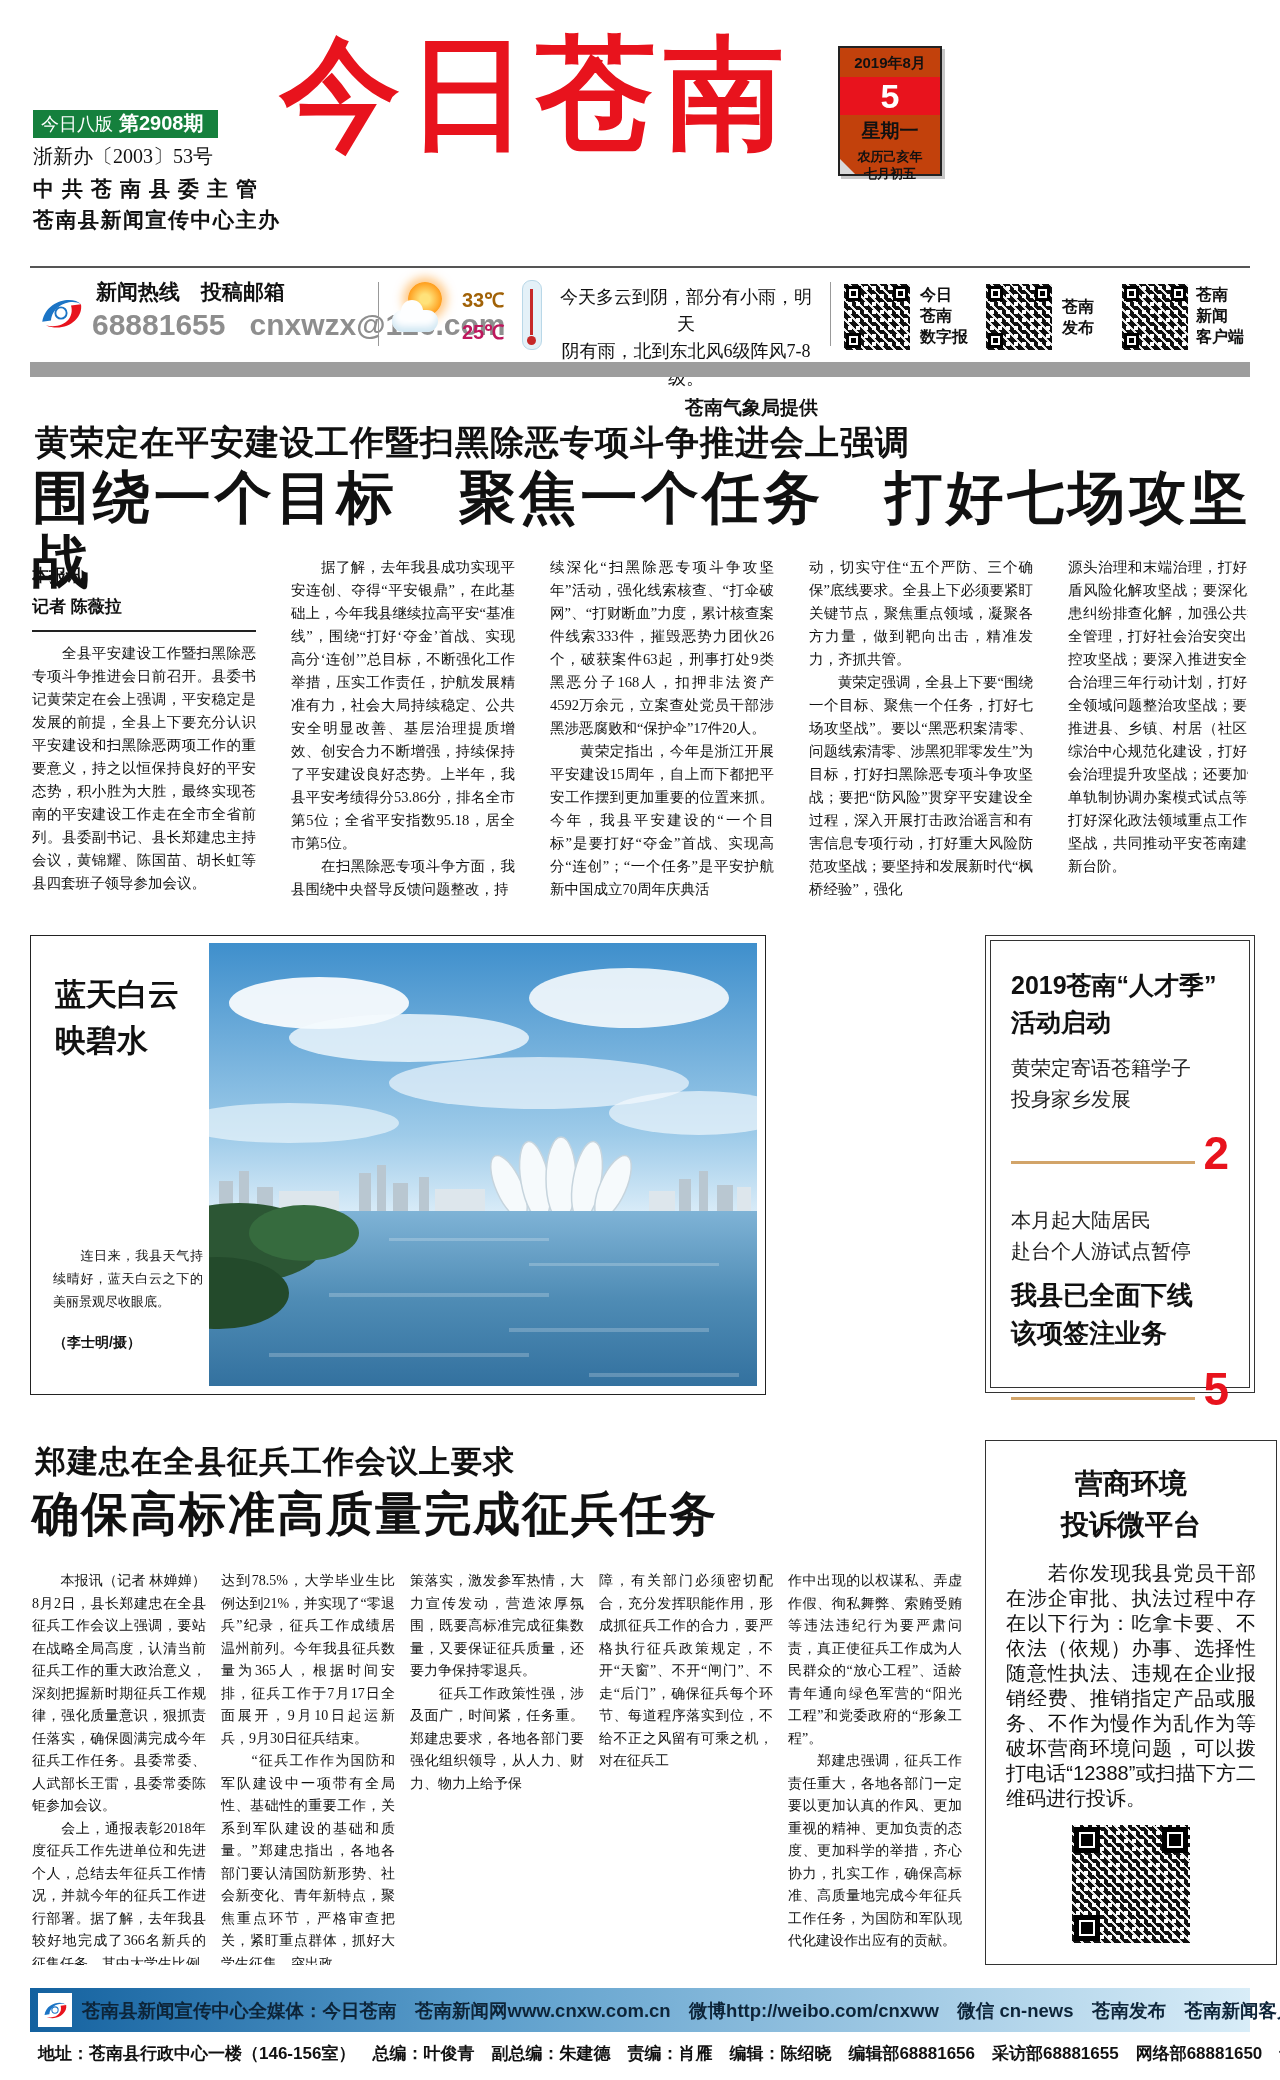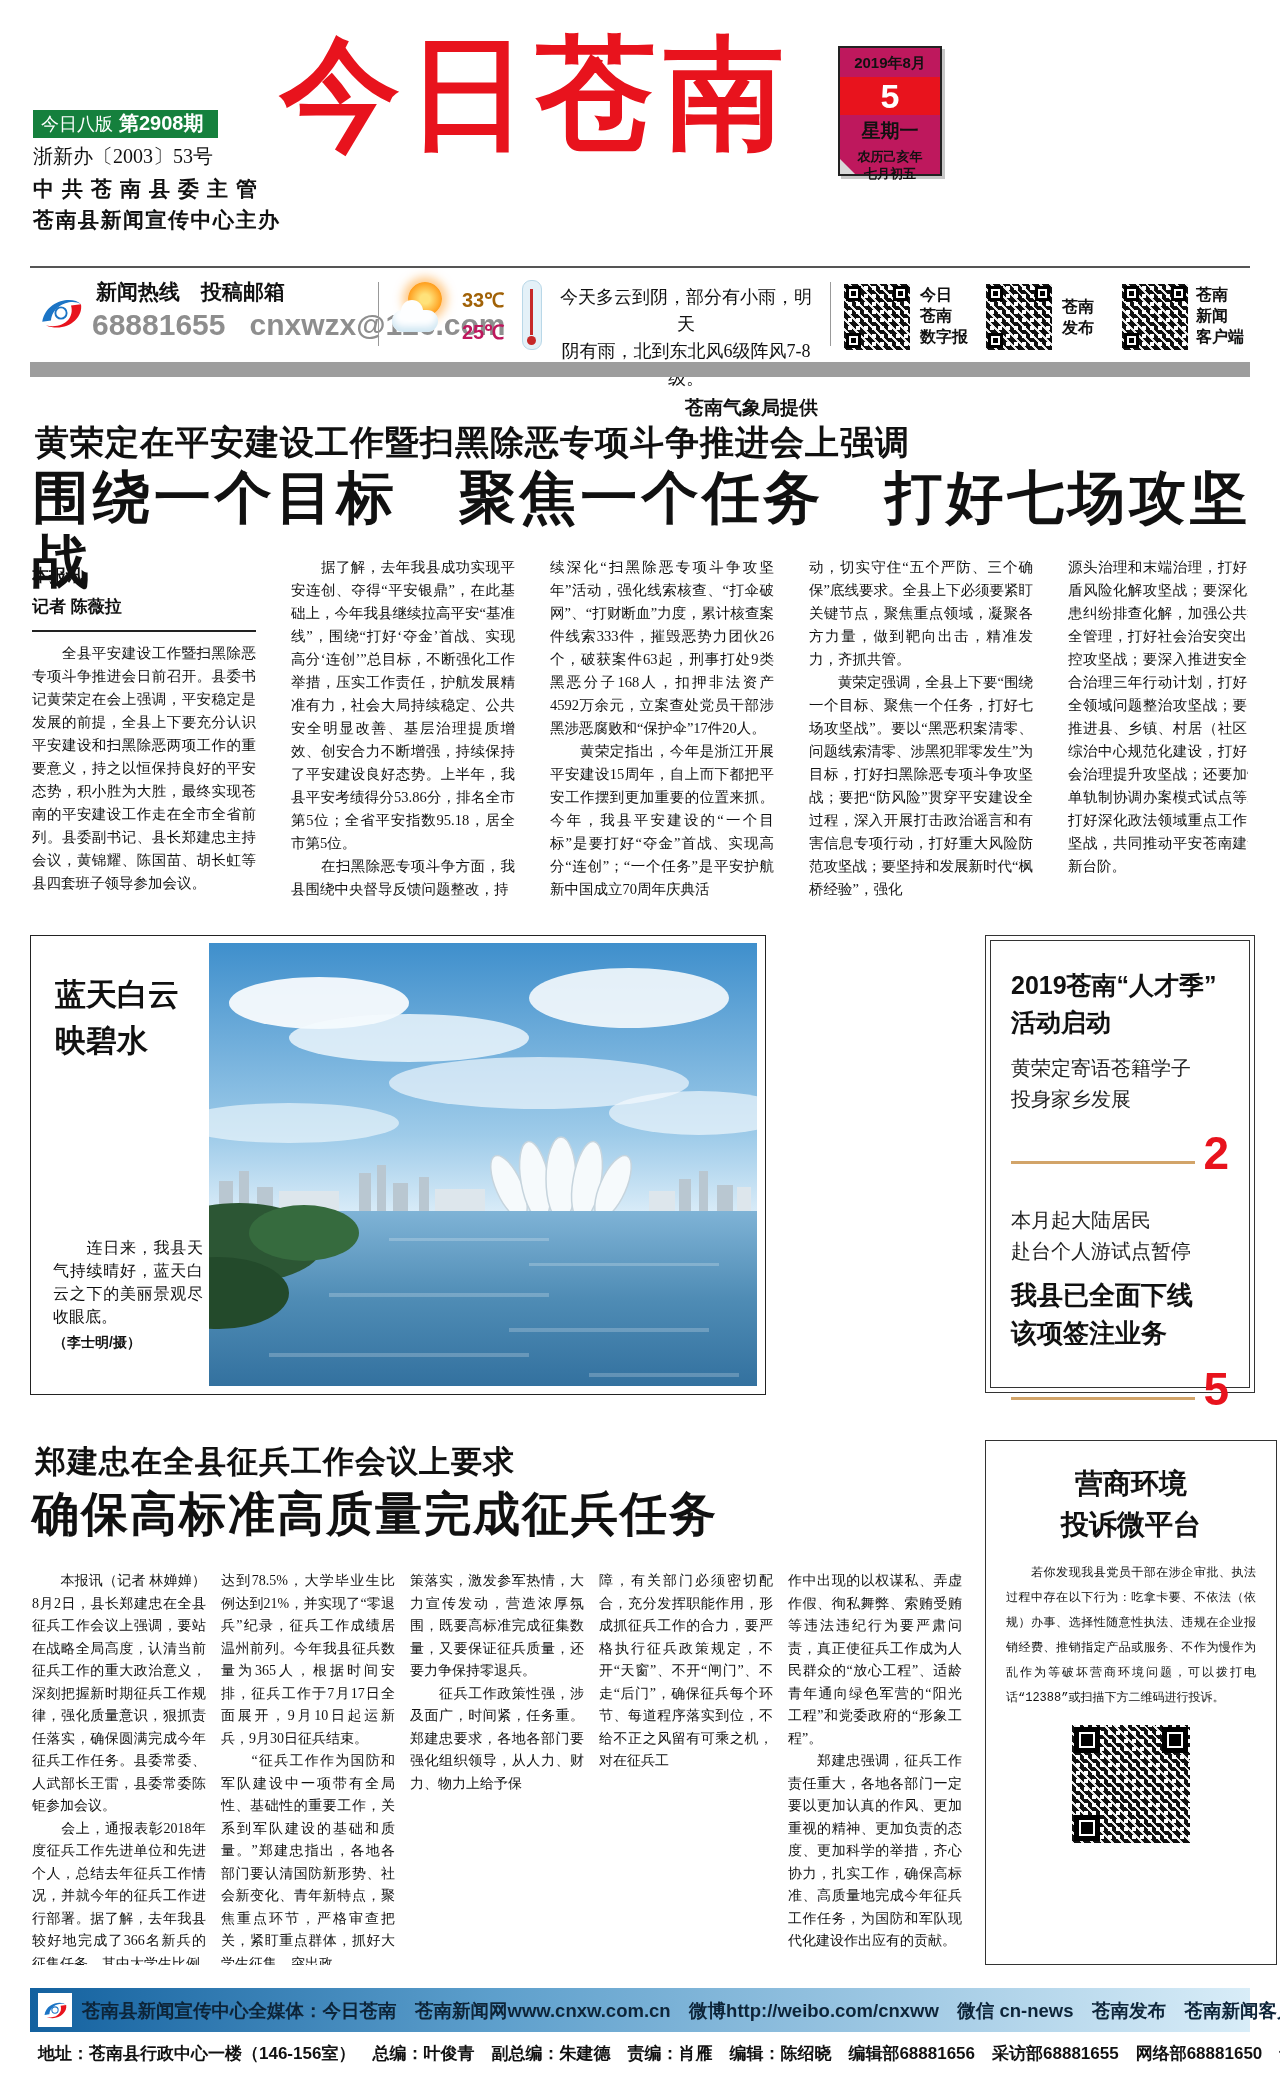--- a/index.html
+++ b/index.html
@@ -8,21 +8,21 @@
   
   .masthead-left{position:absolute;left:33px;top:110px;}
   .badge{display:inline-block;background:#15803d;color:#fff;padding:2px 14px 3px 8px;font-size:18px;line-height:22px;}
   .badge .issue{font-weight:bold;font-size:20px;margin-left:6px;}
   .license{font-family:"Liberation Serif",serif;font-size:20px;margin-top:5px;}
   .supervisor{font-size:21px;font-weight:bold;letter-spacing:8px;margin-top:5px;}
   .organizer{font-size:21px;font-weight:bold;letter-spacing:1.5px;margin-top:3px;}
   .paper-title{position:absolute;left:280px;top:26px;font-size:120px;line-height:1.12;font-weight:900;
                color:#e8131d;letter-spacing:8px;transform:scaleY(1.02);}
   .date-box{position:absolute;left:838px;top:46px;width:100px;height:126px;border:2px solid #222;
-            background:#be185d;text-align:center;box-shadow:3px 3px 0 rgba(0,0,0,.22);}
+            background:#c2410c;text-align:center;box-shadow:3px 3px 0 rgba(0,0,0,.22);}
   .db-ym{font-size:15px;font-weight:bold;padding-top:6px;}
   .db-day{background:#e8131d;color:#fff;font-size:34px;font-weight:bold;line-height:38px;margin-top:4px;}
   .db-week{font-size:19px;font-weight:bold;margin-top:3px;}
   .db-lunar{font-size:13px;font-weight:bold;margin-top:4px;line-height:17px;white-space:pre-line;}
   .db-fold{position:absolute;left:0;bottom:0;width:0;height:0;border-bottom:15px solid #d9d9d9;border-right:15px solid transparent;}
   .rule-top{position:absolute;left:30px;top:266px;width:1220px;height:2px;background:#555;}
   
   .info-bar{position:absolute;left:30px;top:276px;width:1220px;height:82px;}
   .ib-logo{position:absolute;left:6px;top:12px;width:50px;height:50px;}
   .ib-labels{position:absolute;left:66px;top:2px;font-size:21px;font-weight:bold;}
@@ -59,22 +59,22 @@
   .body-cols{position:absolute;display:flex;overflow:hidden;}
   .body-cols .col{font-family:"Liberation Serif",serif;text-align:justify;overflow:hidden;}
   .col p{margin:0;}
   .a1-body{left:32px;top:556px;width:1216px;height:352px;gap:35px;}
   .a1-body .col{flex:0 0 224px;width:224px;font-size:14.5px;line-height:23px;}
   .byline{font-family:"Liberation Sans",sans-serif;font-weight:bold;font-size:17px;line-height:31px;
           padding:4px 0 8px;margin-bottom:10px;border-bottom:2px solid #222;white-space:pre-line;}
   
   .photo-box{position:absolute;left:30px;top:935px;width:734px;height:458px;border:1px solid #222;background:#fff;}
   .pb-title{position:absolute;left:24px;top:36px;font-size:31px;font-weight:900;line-height:46px;white-space:pre-line;}
-  .pb-caption{position:absolute;left:22px;top:300px;width:150px;font-family:Liberation Sans, sans-serif;
-              font-size:16px;line-height:23px;text-align:justify;}
+  .pb-caption{position:absolute;left:22px;top:308px;width:150px;font-family:Liberation Sans, sans-serif;
+              font-size:13px;line-height:23px;text-align:justify;}
   .pb-credit{position:absolute;left:22px;top:398px;width:150px;font-weight:bold;font-size:14px;}
   .pb-photo{position:absolute;left:178px;top:7px;width:548px;height:443px;overflow:hidden;}
   
   .teaser-box{position:absolute;left:985px;top:935px;width:270px;height:458px;border:1px solid #333;box-sizing:border-box;}
   .tb-inner{position:absolute;inset:4px;border:1px solid #333;padding:26px 20px 16px;box-sizing:border-box;}
   .t1-title{font-size:25px;font-weight:900;line-height:37px;white-space:pre-line;}
   .t-sub{margin-top:13px;font-family:Liberation Mono, monospace;font-size:20px;line-height:31px;white-space:pre-line;color:#222;}
   .t-rule{display:flex;align-items:flex-end;margin-top:14px;}
   .t-line{flex:1;height:3px;background:#d2a469;margin-bottom:12px;}
   .t-num{color:#e8131d;font-size:46px;font-weight:900;line-height:1;margin-left:8px;}
@@ -82,21 +82,21 @@
   .t2-title{margin-top:8px;font-size:26px;font-weight:900;line-height:38px;white-space:pre-line;}
   
   .a2-kicker{position:absolute;left:35px;top:1441px;font-family:"Liberation Serif",serif;font-size:31px;font-weight:bold;letter-spacing:1px;}
   .a2-headline{position:absolute;left:32px;top:1483px;font-size:47px;font-weight:900;letter-spacing:2px;}
   .a2-body{left:32px;top:1570px;width:930px;height:395px;gap:15px;}
   .a2-body .col{flex:0 0 174px;width:174px;font-size:14px;line-height:22.5px;}
   
   .complaint-box{position:absolute;left:985px;top:1440px;width:292px;height:525px;border:1px solid #333;
                  box-sizing:border-box;padding:22px 20px;overflow:hidden;}
   .cb-title{text-align:center;font-size:28px;font-weight:900;line-height:41px;white-space:pre-line;}
-  .cb-text{margin-top:16px;font-family:Liberation Mono, monospace;font-size:12px;line-height:25px;text-align:justify;}
+  .cb-text{margin-top:16px;font-family:Liberation Sans, sans-serif;font-size:20px;line-height:25px;text-align:justify;}
   .cb-qr{width:118px;height:118px;margin:14px auto 0;}
   
   .footer-bar{position:absolute;left:30px;top:1988px;width:1220px;height:44px;
               background:linear-gradient(90deg,#13619f,#5d9fcc 38%,#d9edf8);
               display:flex;align-items:center;gap:10px;padding:0 8px;box-sizing:border-box;}
   .fb-logo{width:34px;height:34px;background:#fff;display:flex;align-items:center;justify-content:center;flex:0 0 34px;}
   .fb-text{font-size:18.5px;font-weight:bold;color:#0d2438;white-space:nowrap;}
   .address-line{position:absolute;left:38px;top:2042px;width:1220px;font-size:17px;font-weight:bold;white-space:nowrap;color:#111;}
 </style>
 </head>

